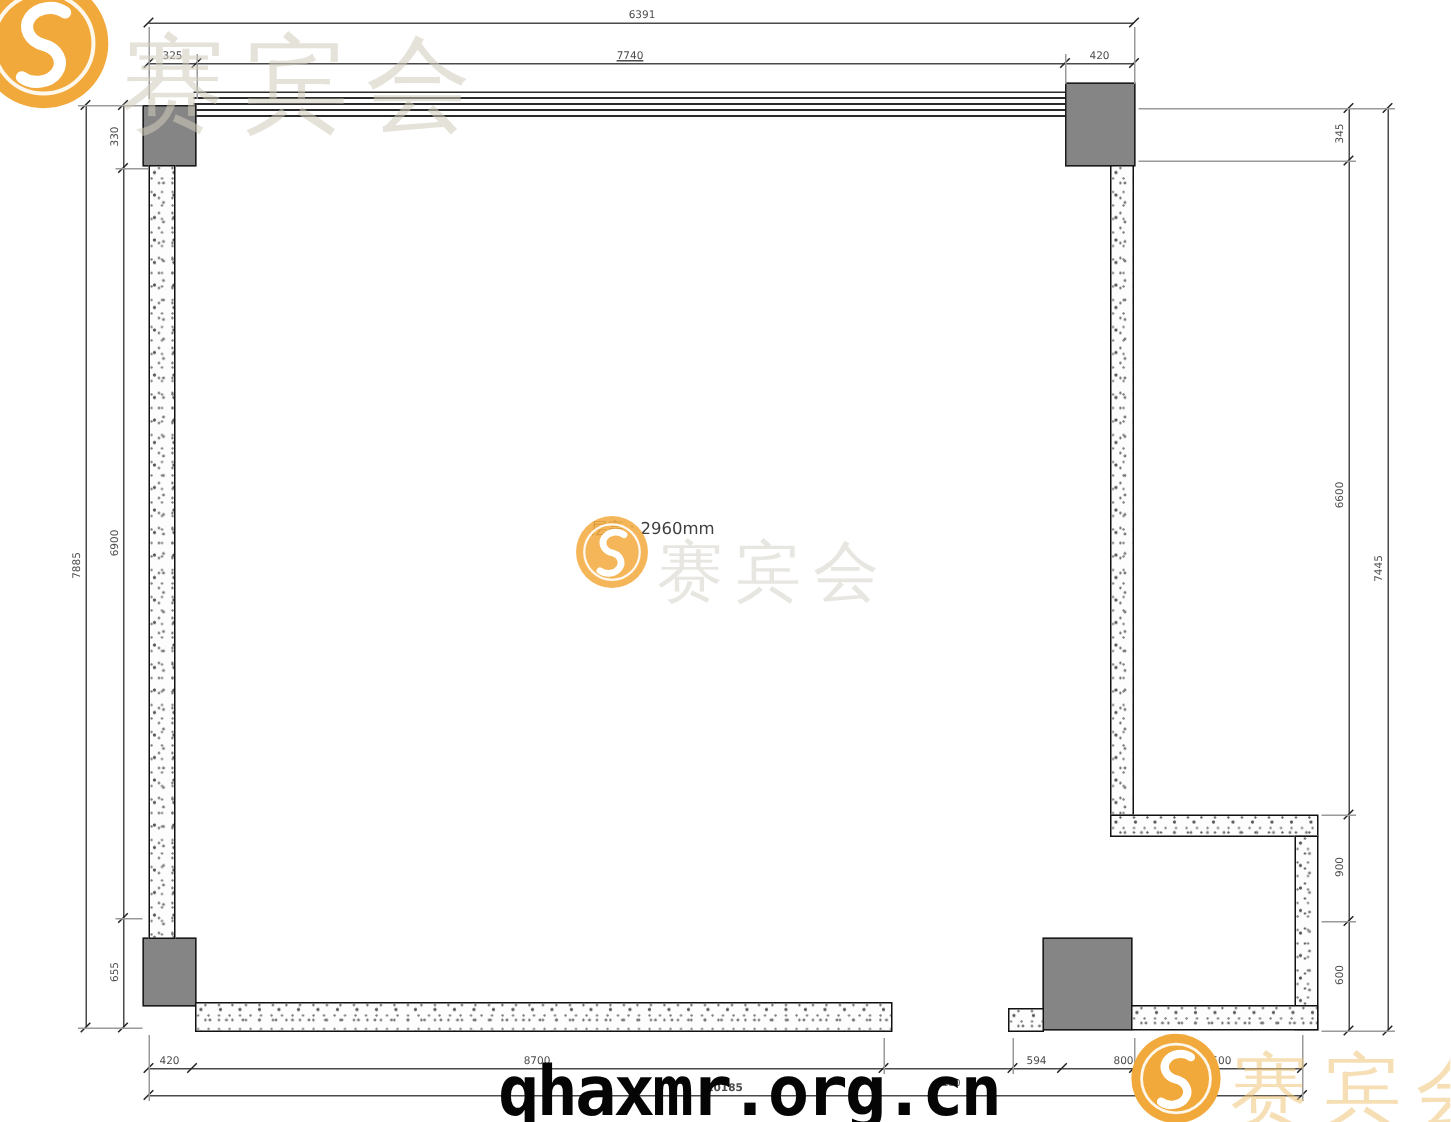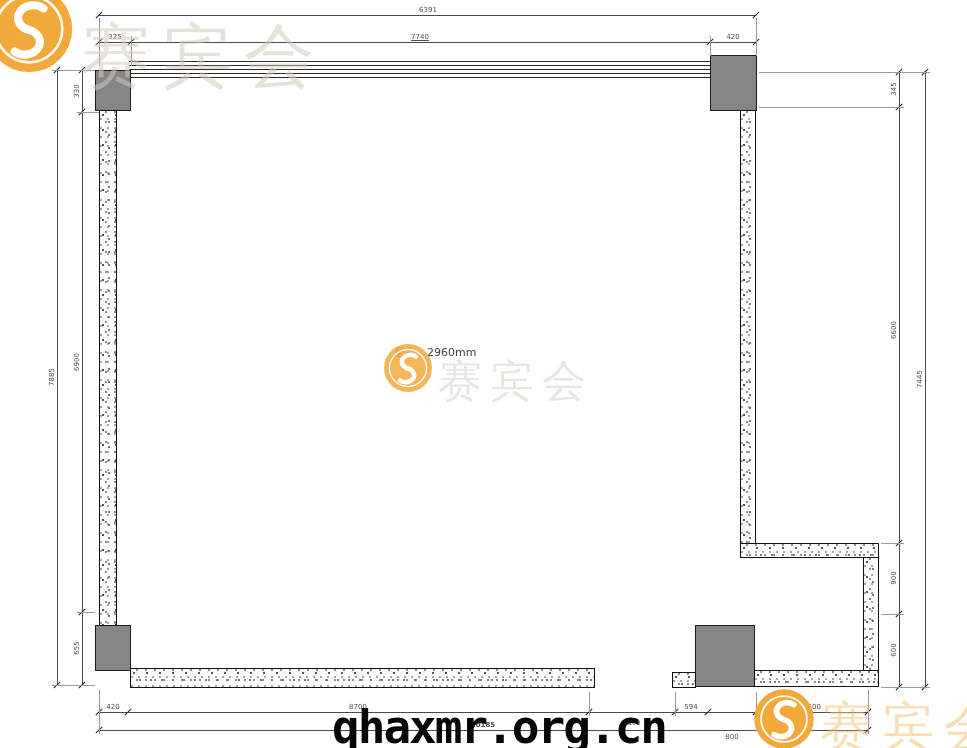--- a/index.html
+++ b/index.html
@@ -126,21 +126,21 @@
   <div class="tick" style="left:128px;top:712px;"></div>
   <div class="tick" style="left:589px;top:712px;"></div>
   <div class="tick" style="left:675px;top:712px;"></div>
   <div class="tick" style="left:708px;top:712px;"></div>
   <div class="tick" style="left:756px;top:712px;"></div>
   <div class="tick" style="left:868px;top:712px;"></div>
   <div class="dim-label" style="left:113px;top:711px;">420</div>
   <div class="dim-label" style="left:358px;top:711px;">8700</div>
   <div class="dim-label" style="left:632px;top:727px;font-family:Liberation Mono, monospace;">1100</div>
   <div class="dim-label" style="left:691px;top:711px;">594</div>
-  <div class="dim-label" style="left:732px;top:711px;margin-top:30px;">800</div>
+  <div class="dim-label" style="left:749px;top:711px;">800</div>
   <div class="dim-label" style="left:812px;top:711px;">1500</div>
 
   <div class="dline-h" style="left:99px;top:730px;width:769px;"></div>
   <div class="tick" style="left:99px;top:730px;"></div>
   <div class="tick" style="left:868px;top:730px;"></div>
   <div class="dim-label" style="left:483px;top:729px;font-weight:bold;">10185</div>
   <div class="ext v" style="left:99px;top:690px;width:1px;height:44px;"></div>
   <div class="ext v" style="left:589px;top:692px;height:24px;"></div>
   <div class="ext v" style="left:675px;top:692px;height:24px;"></div>
   <div class="ext v" style="left:756px;top:692px;height:24px;"></div>

